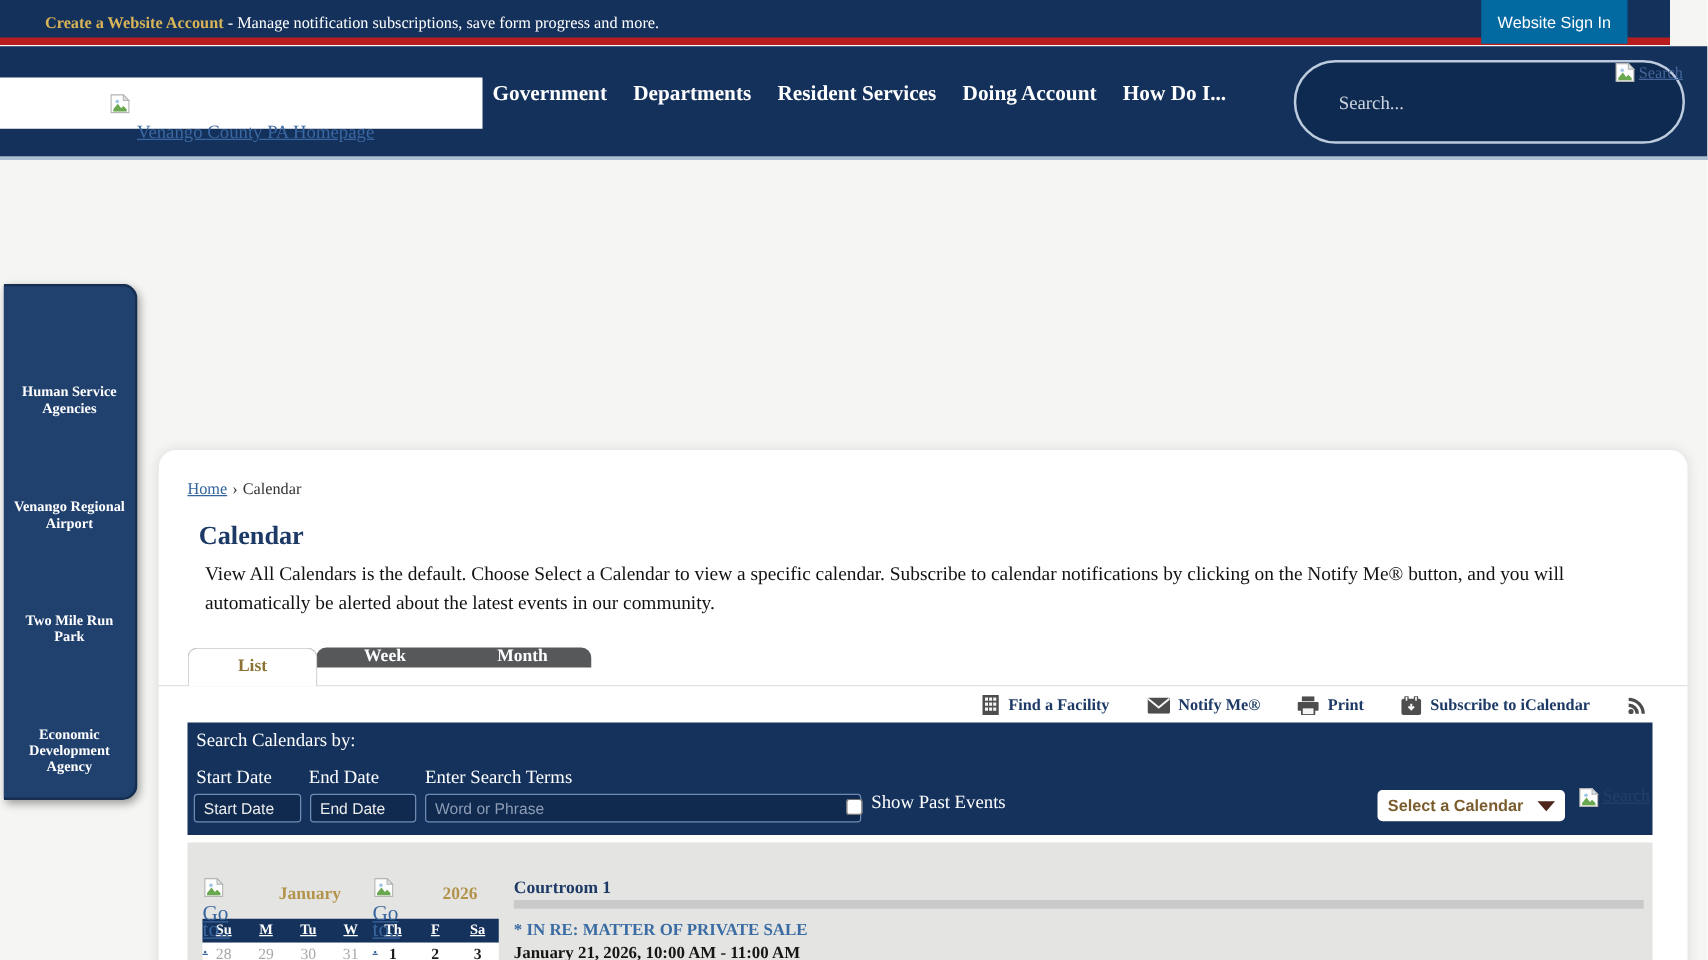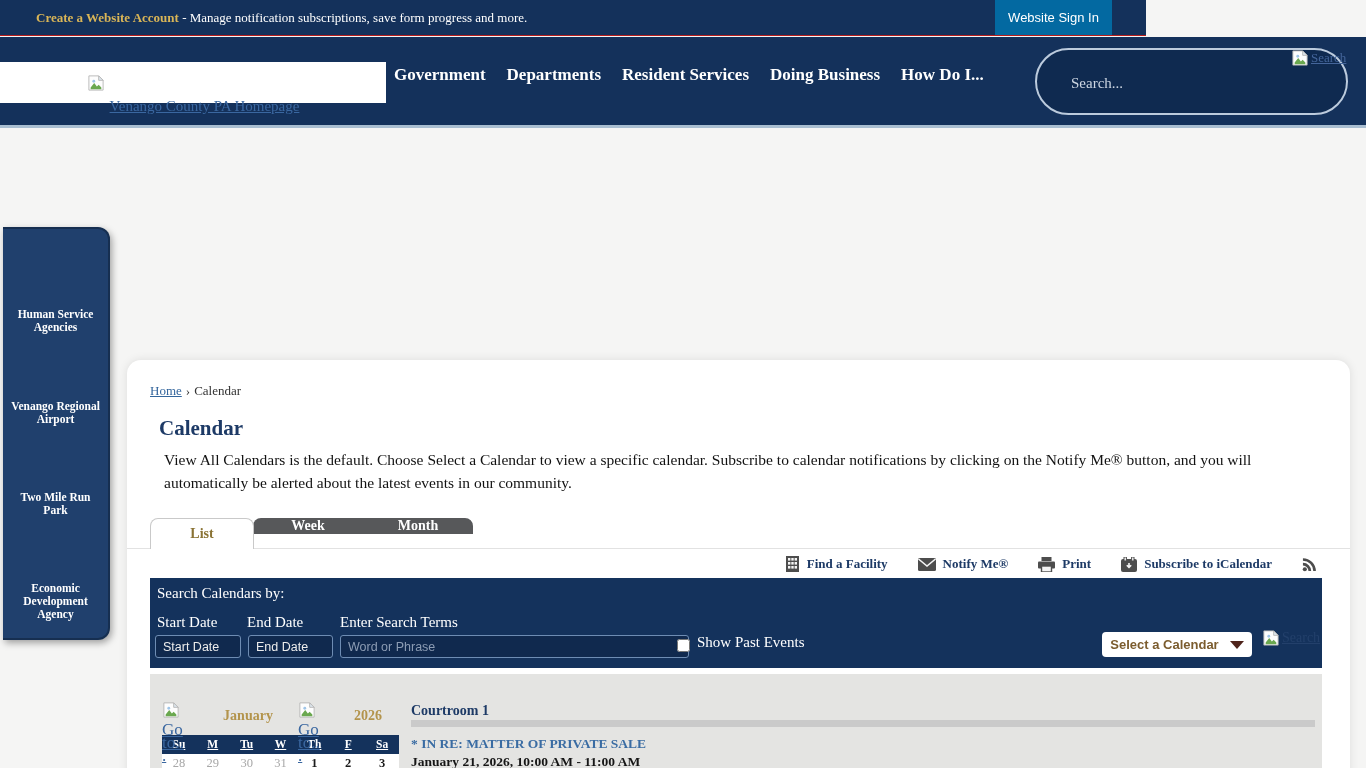--- a/index.html
+++ b/index.html
@@ -1,21 +1,21 @@
 <!DOCTYPE html>
 <html><head>
 <meta charset="utf-8">
 <style>
   * { margin:0; padding:0; box-sizing:border-box; }
   html,body { width:1366px; height:768px; overflow:hidden; }
   body { position:relative; background:#f5f5f4; font-family:"Liberation Serif", serif; }
   a { cursor:pointer; }
 
   
-  .topbar { position:absolute; top:0; left:0; width:1146px; height:36px; background:#14315b; border-bottom:1px solid #b91c1c; z-index:5;text-decoration:underline; }
+  .topbar { position:absolute; top:0; left:0; width:1336px; height:36px; background:#14315b; border-bottom:6px solid #b91c1c; z-index:5;text-decoration:underline; }
   .topbar-text { position:absolute; left:36px; top:10px; font-size:13px; color:#ffffff; white-space:nowrap; }
   .account-link { color:#d9b557; font-weight:bold; text-decoration:none; }
   .signin-btn { position:absolute; right:34px; top:0; width:117px; height:35px; background:#0369a1; color:#fff;
     font-family:"Liberation Sans", sans-serif; font-size:13px; display:flex; align-items:center; justify-content:center; cursor:pointer; }
 
   
   .header { position:absolute; top:37px; left:0; width:1366px; height:91px; background:#14315b; border-bottom:3px solid #a9bed1; z-index:4; }
   .logo-box { position:absolute; left:0; top:25px; width:386px; height:41px; background:#ffffff; display:flex; align-items:center; justify-content:center; gap:5px; }
   .logo-link { color:#3a67a0; font-size:15px; text-decoration:underline; display:flex; align-items:center; gap:4px;margin-top:48px; }
   .main-nav { position:absolute; left:391px; top:0; height:76px; display:flex; align-items:center; gap:15px; }
@@ -126,21 +126,21 @@
   <div class="logo-box">
     <svg class="bimg" viewBox="0 0 20 18">
         <use href="#broken-img-glyph"></use>
       </svg>
     <a class="logo-link">Venango County PA Homepage</a>
   </div>
   <div class="main-nav">
     <span class="nav-item">Government</span>
     <span class="nav-item">Departments</span>
     <span class="nav-item">Resident Services</span>
-    <span class="nav-item">Doing Business</span>
+    <span class="nav-item">Doing Account</span>
     <span class="nav-item">How Do I...</span>
   </div>
   <div class="search-pill">
     <input type="text" placeholder="Search..." style="">
   </div>
   <div class="hdr-search-broken">
     <svg class="bimg" viewBox="0 0 20 18">
         <use href="#broken-img-glyph"></use>
       </svg>
     <span class="lbl">Search</span>

